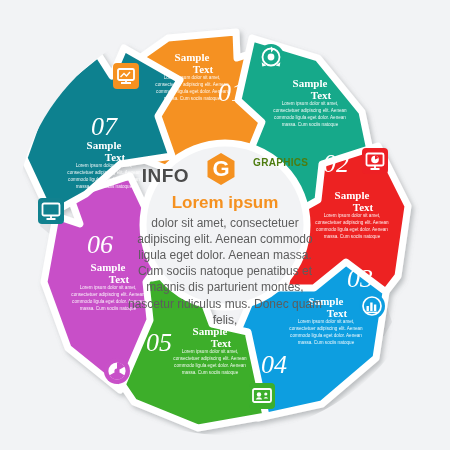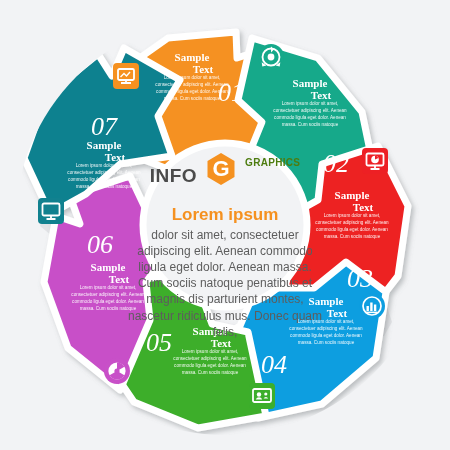--- a/index.html
+++ b/index.html
@@ -13,42 +13,42 @@
   .layer{position:absolute;left:0;top:0;width:450px;height:450px;}
   svg{display:block;}
 
   
   #center-block{
     position:absolute;left:110px;top:148px;width:230px;height:145px;
     text-align:center;pointer-events:none;
   }
   #logo-row{
     display:flex;align-items:center;justify-content:center;
-    height:42px;gap:8px;
+    height:42px;gap:16px;
   }
   #logo-info{
     font-size:19px;font-weight:bold;color:#4b4b4b;letter-spacing:.5px;
     line-height:1;position:relative;top:6px;
   }
   #logo-hex{
     position:relative;width:30px;height:34px;margin:0 1px;
   }
   #logo-hex .hexshape{position:absolute;left:0;top:0;}
   #logo-hex .gletter{
     position:absolute;left:0;top:0;width:30px;height:34px;
     display:flex;align-items:center;justify-content:center;
     font-size:22px;font-weight:bold;color:#ffffff;line-height:1;
   }
   #logo-graphics{
     font-size:10px;font-weight:bold;color:#4d7c0f;letter-spacing:.3px;
     line-height:1;position:relative;top:-6px;
   }
   #center-heading{
     font-size:17px;font-weight:bold;color:#f59120;
-    margin-top:16px;line-height:1.1;
+    margin-top:4px;line-height:1.1;
   }
   #center-body{
     font-size:12px;color:#5d5d5d;line-height:1.35;
     margin-top:2px;padding:0 14px;
   }
 
   .seg-head{
     font-weight:bold;color:#ffffff;font-size:11px;line-height:1.05;font-family:Liberation Serif, serif;
   }
   .seg-body{

